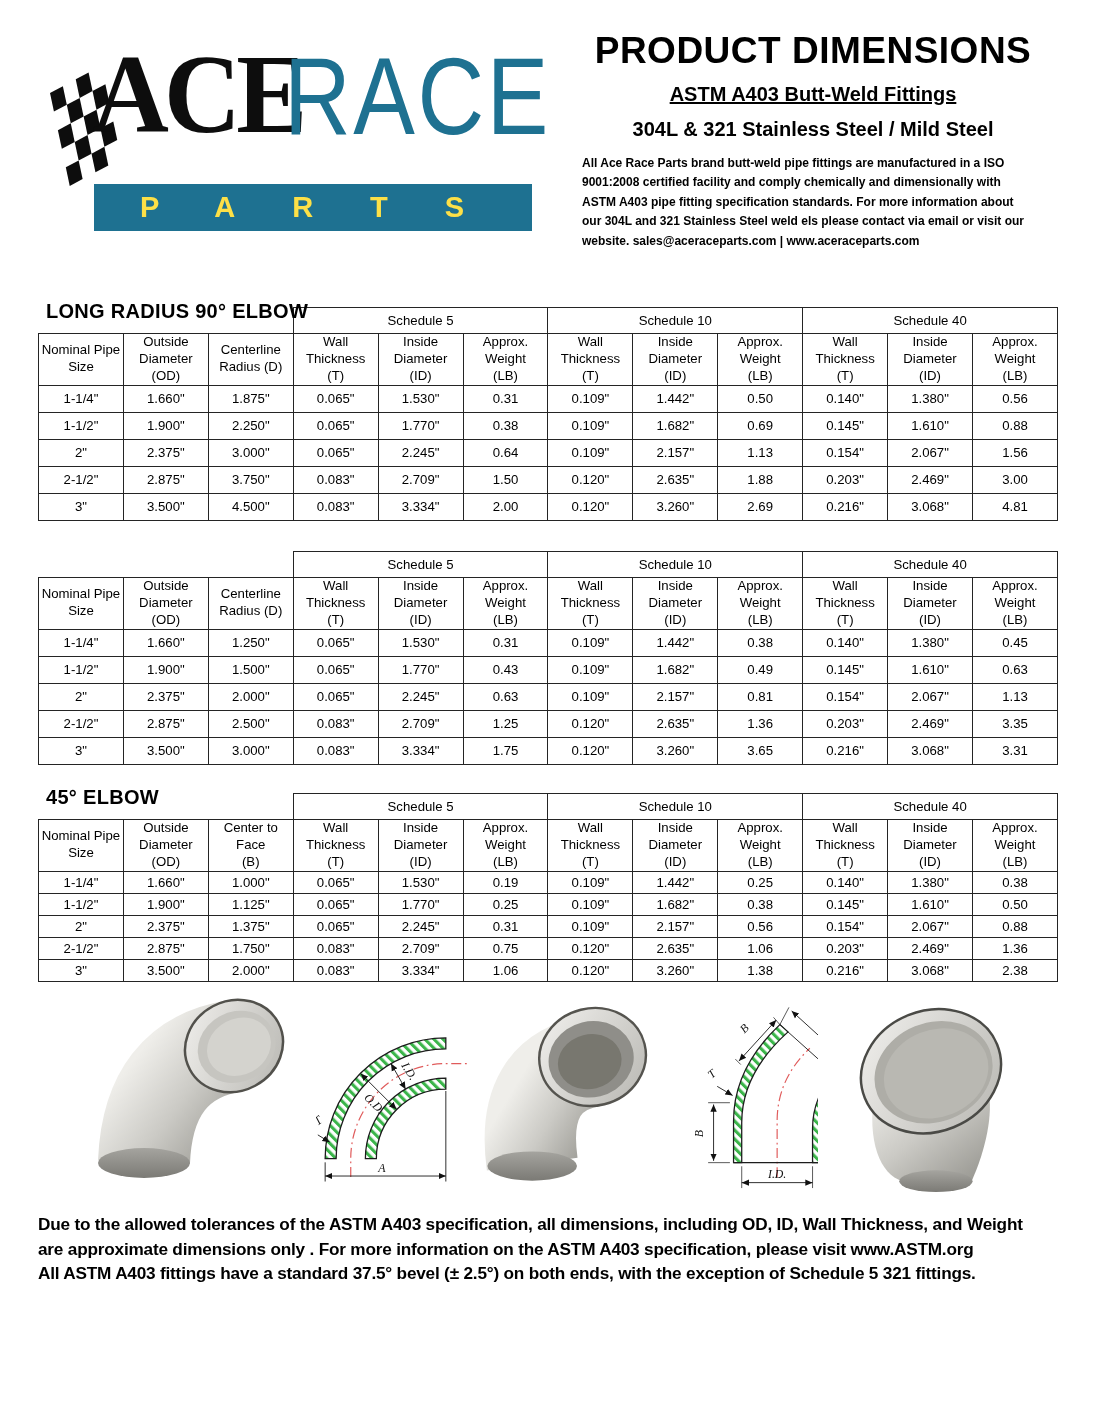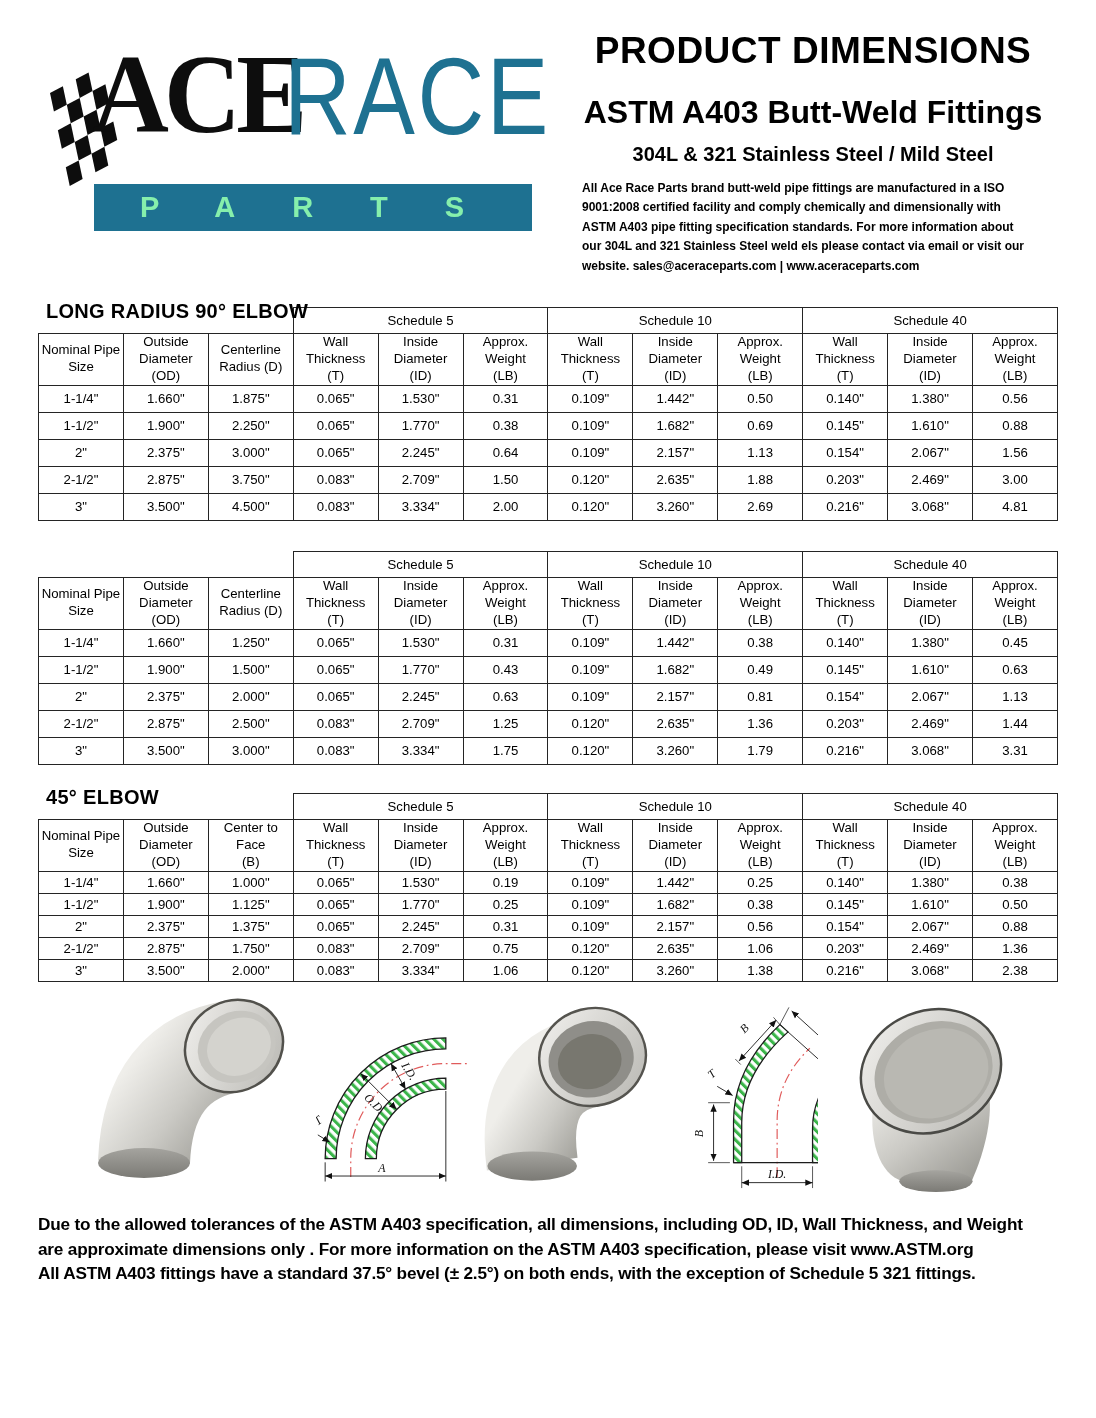--- a/index.html
+++ b/index.html
@@ -7,27 +7,27 @@
   .abs{position:absolute;}
 
   
   #logo{left:42px;top:43px;width:505px;height:200px;}
   #flag{position:absolute;left:0;top:24px;}
   #ace{position:absolute;left:50px;top:-14px;font-family:"Liberation Serif",serif;font-weight:bold;
        font-size:112px;line-height:130px;letter-spacing:-5px;color:#0d0d0d;transform:scaleX(.95);transform-origin:left;}
   #race{position:absolute;left:242px;top:-10px;font-size:110px;line-height:126px;font-weight:400;
         color:var(--teal);transform:scaleX(.84);transform-origin:left;letter-spacing:3px;}
   #parts-bar{position:absolute;left:52px;top:141px;width:438px;height:47px;background:var(--teal);
-        color:#86efac;font-weight:bold;font-size:29px;line-height:47px;letter-spacing:57px;
+        color:#fde047;font-weight:bold;font-size:29px;line-height:47px;letter-spacing:57px;
         padding-left:46px;overflow:hidden;box-sizing:border-box;}
 
   
   #titleblock{left:552px;top:30px;width:522px;text-align:center;}
   #main-title{font-size:37px;font-weight:bold;letter-spacing:.5px;}
-  #sub1{font-size:32px;font-weight:bold;margin-top:22px;}
+  #sub1{font-size:20px;font-weight:bold;margin-top:11px;text-decoration:underline;}
   #sub2{font-size:20px;font-weight:bold;margin-top:12px;}
   #desc{margin:13px 0 0 30px;width:452px;text-align:left;font-size:12px;font-weight:bold;line-height:19.4px;}
 
   
   .tblsec{position:absolute;left:38px;width:1020px;}
   .tbl-title{position:absolute;top:0;left:8px;font-size:20px;font-weight:bold;letter-spacing:.3px;white-space:nowrap;}
   .tblsec table{border-collapse:collapse;width:100%;table-layout:fixed;margin-top:7px;font-size:13.2px;}
   .tblsec th,.tblsec td{border:1.8px solid #242424;text-align:center;vertical-align:middle;font-weight:normal;padding:0;overflow:hidden;}
   .tblsec th.ghost{border:none;background:none;}
   .tblsec th.sched{height:25px;}
@@ -343,32 +343,32 @@
           <td>2.875"</td>
           <td>2.500"</td>
           <td>0.083"</td>
           <td>2.709"</td>
           <td>1.25</td>
           <td>0.120"</td>
           <td>2.635"</td>
           <td>1.36</td>
           <td>0.203"</td>
           <td>2.469"</td>
-          <td>1.44</td>
+          <td>3.35</td>
         </tr>
         <tr>
           <td>3"</td>
           <td>3.500"</td>
           <td>3.000"</td>
           <td>0.083"</td>
           <td>3.334"</td>
           <td>1.75</td>
           <td>0.120"</td>
           <td>3.260"</td>
-          <td>1.79</td>
+          <td>3.65</td>
           <td>0.216"</td>
           <td>3.068"</td>
           <td>3.31</td>
         </tr>
       </tbody>
     </table>
 </section>
 
 <section class="tblsec compact" style="top:786px">
   <div class="tbl-title">45° ELBOW</div>

